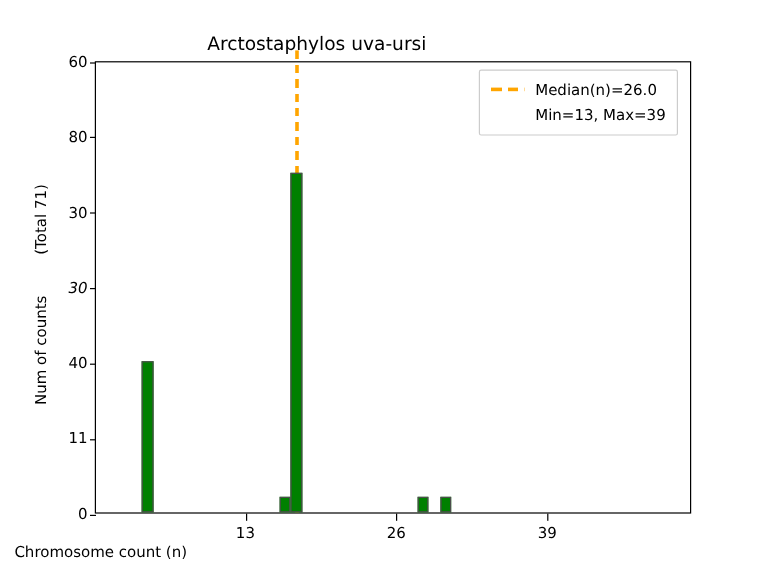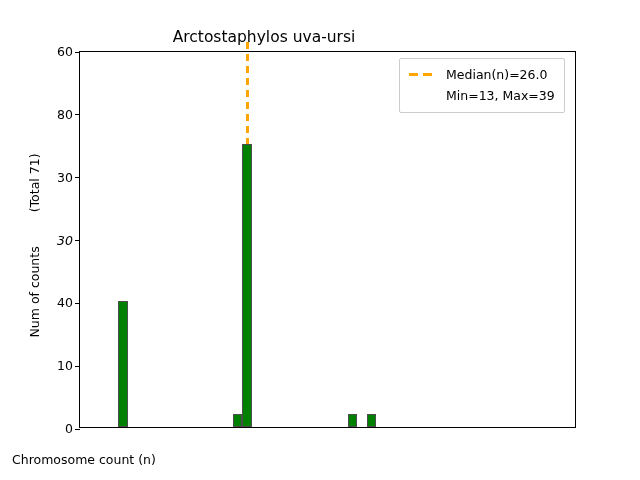--- a/index.html
+++ b/index.html
@@ -79,21 +79,21 @@
 </style>
 </head>
 <body>
 
 <div id="figure">
 
   <div id="chart-title">Arctostaphylos uva-ursi</div>
 
   <div id="ylabels">
     <div class="ylab" style="top:377px;">0</div>
-    <div class="ylab" style="top:314.2px;">10</div>
+    <div class="ylab" style="top:314.2px;">11</div>
     <div class="ylab" style="top:251.3px;">40</div>
     <div class="ylab" style="top:188.5px;font-style:italic;">30</div>
     <div class="ylab" style="top:125.7px;">30</div>
     <div class="ylab" style="top:62.8px;">80</div>
     <div class="ylab" style="top:0px;">60</div>
   </div>
 
   <div id="ylabel-wrap">
     <div id="ylabel-text">
       <span>Num of counts</span><span style="display:inline-block;width:34px;"></span><span>(Total 71)</span>
@@ -124,16 +124,24 @@
         <span class="legend-swatch"></span>
         <span class="legend-text">Median(n)=26.0</span>
       </div>
       <div class="legend-row">
         <span class="legend-spacer"></span>
         <span class="legend-text">Min=13, Max=39</span>
       </div>
     </div>
   </div>
 
+  <div id="xlabels">
+    <div class="xtick" style="left:125.5px;"></div>
+    <div class="xlab" style="left:125.5px;">13</div>
+    <div class="xtick" style="left:251.2px;"></div>
+    <div class="xlab" style="left:251.2px;">26</div>
+    <div class="xtick" style="left:377px;"></div>
+    <div class="xlab" style="left:377px;">39</div>
+  </div>
 
   <div id="xlabel-text">Chromosome count (n)</div>
 
 </div>
 
 </body></html>

